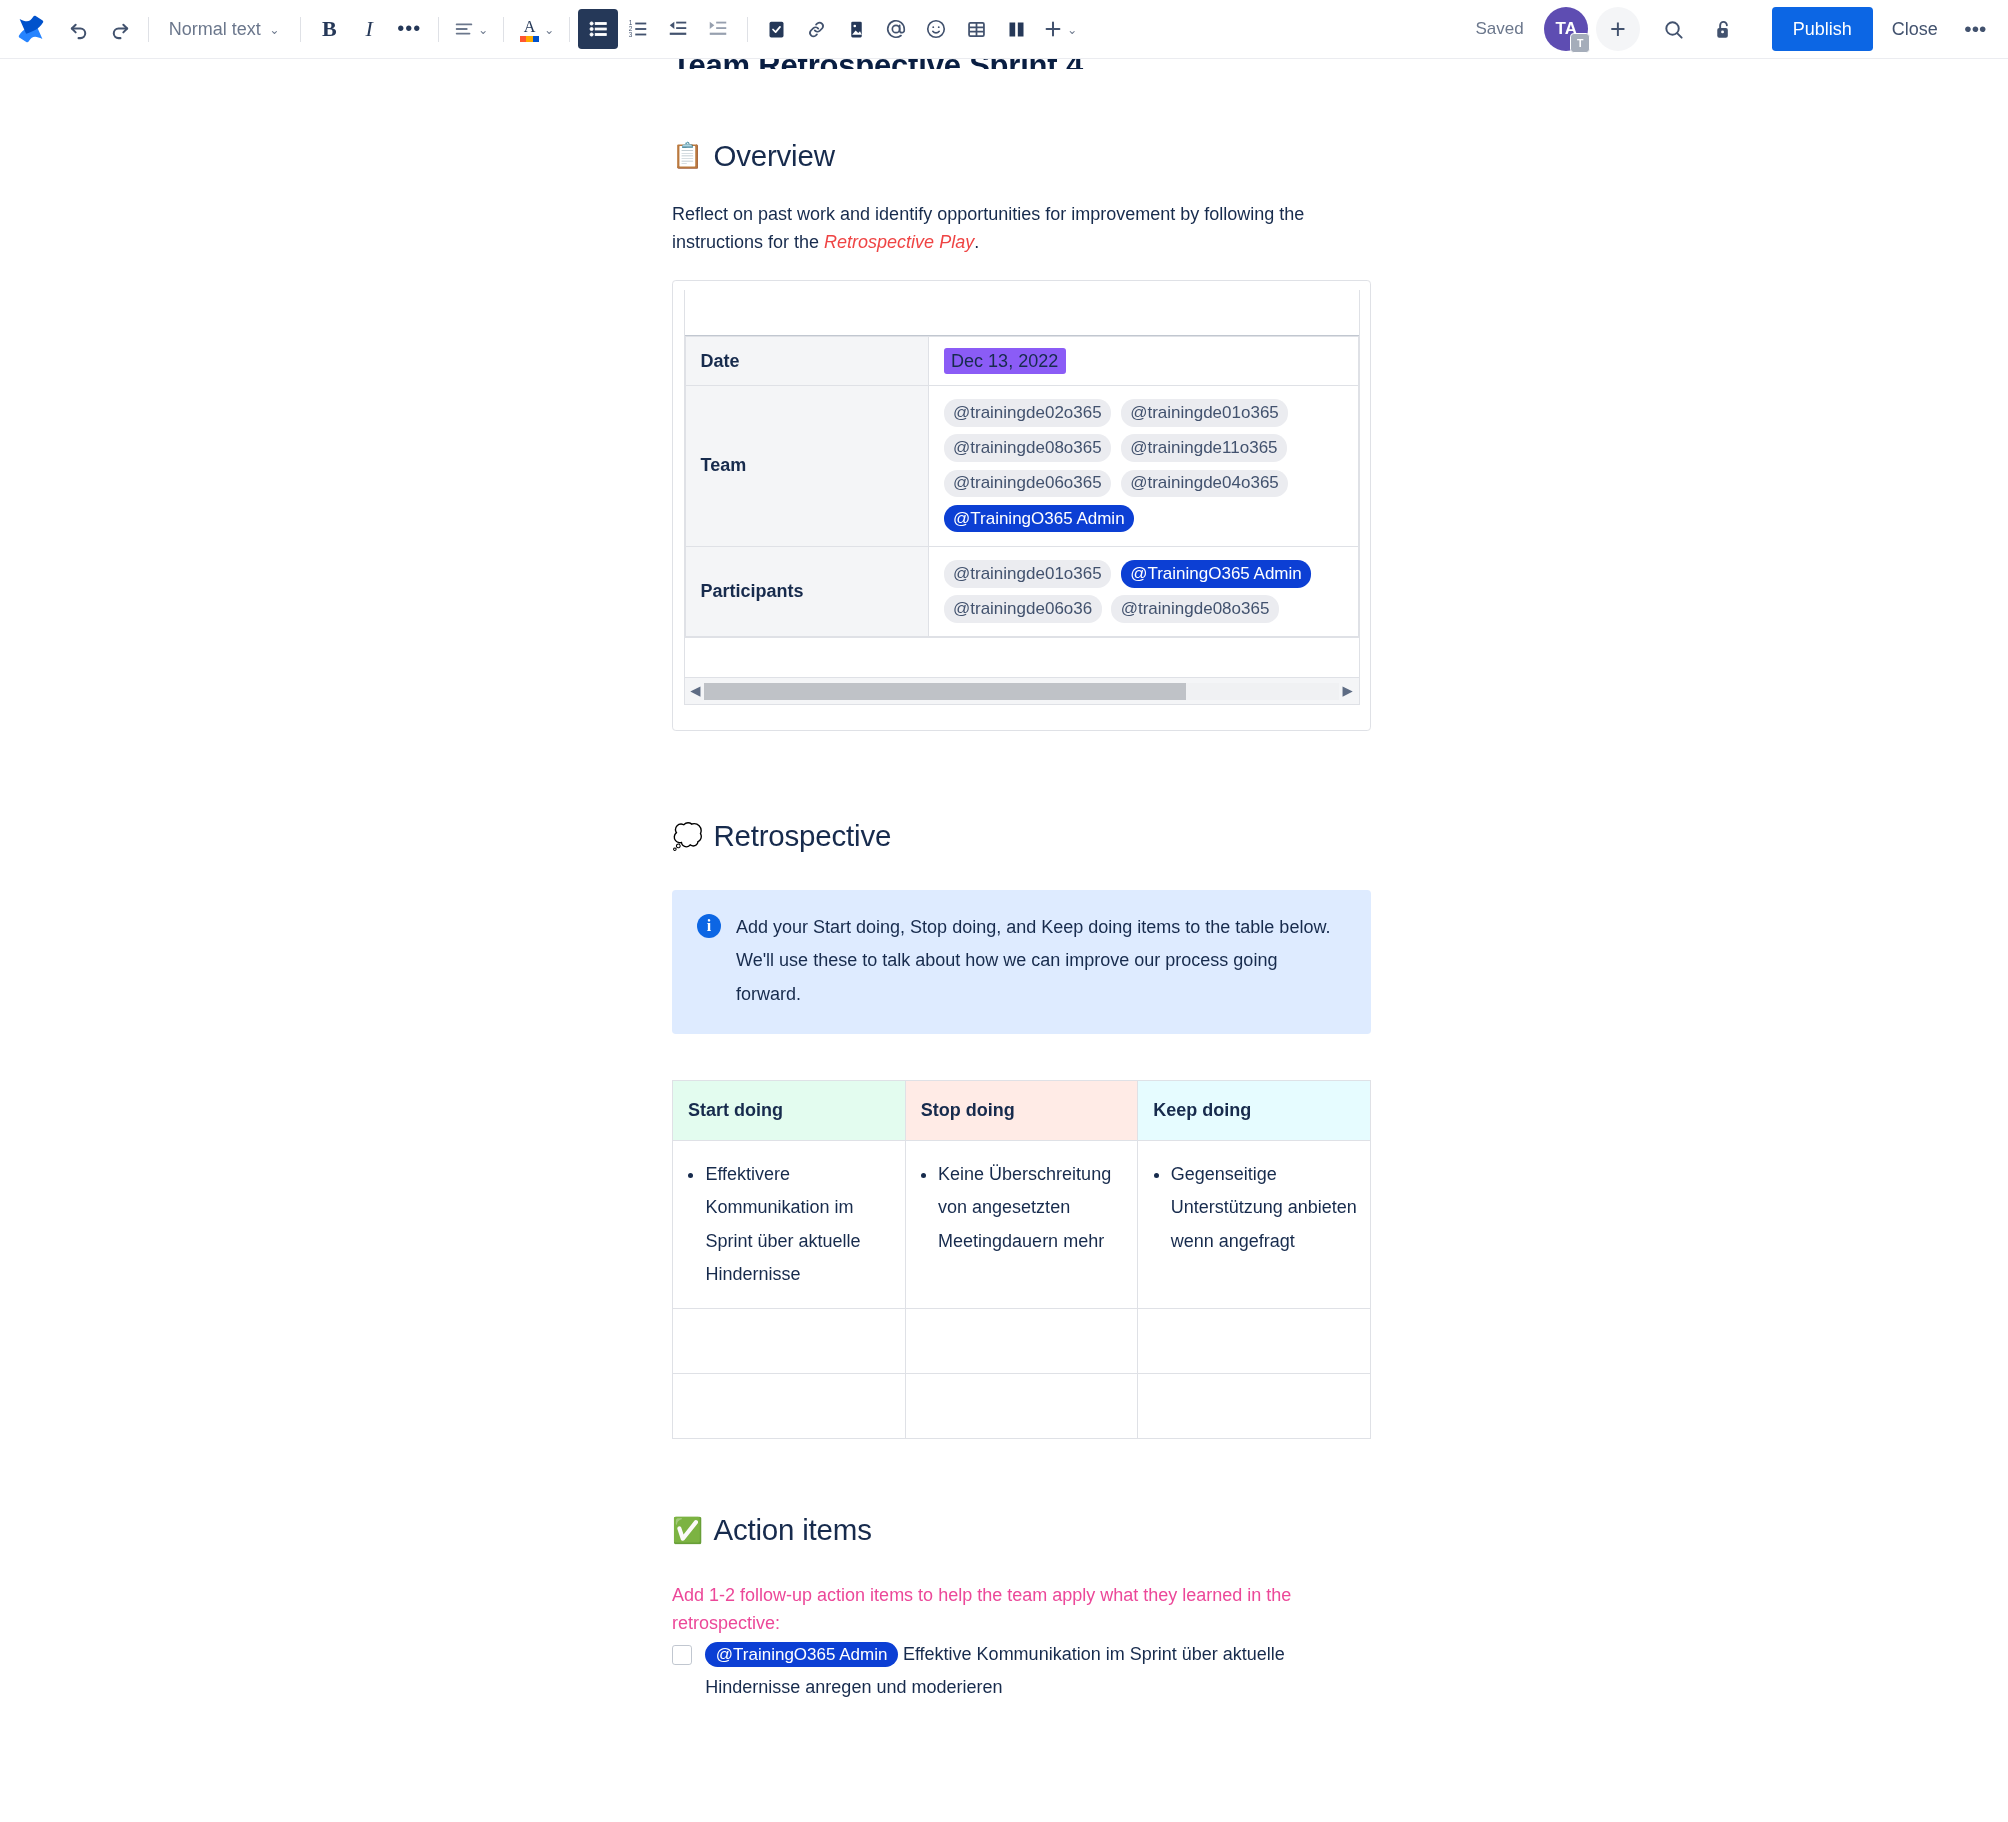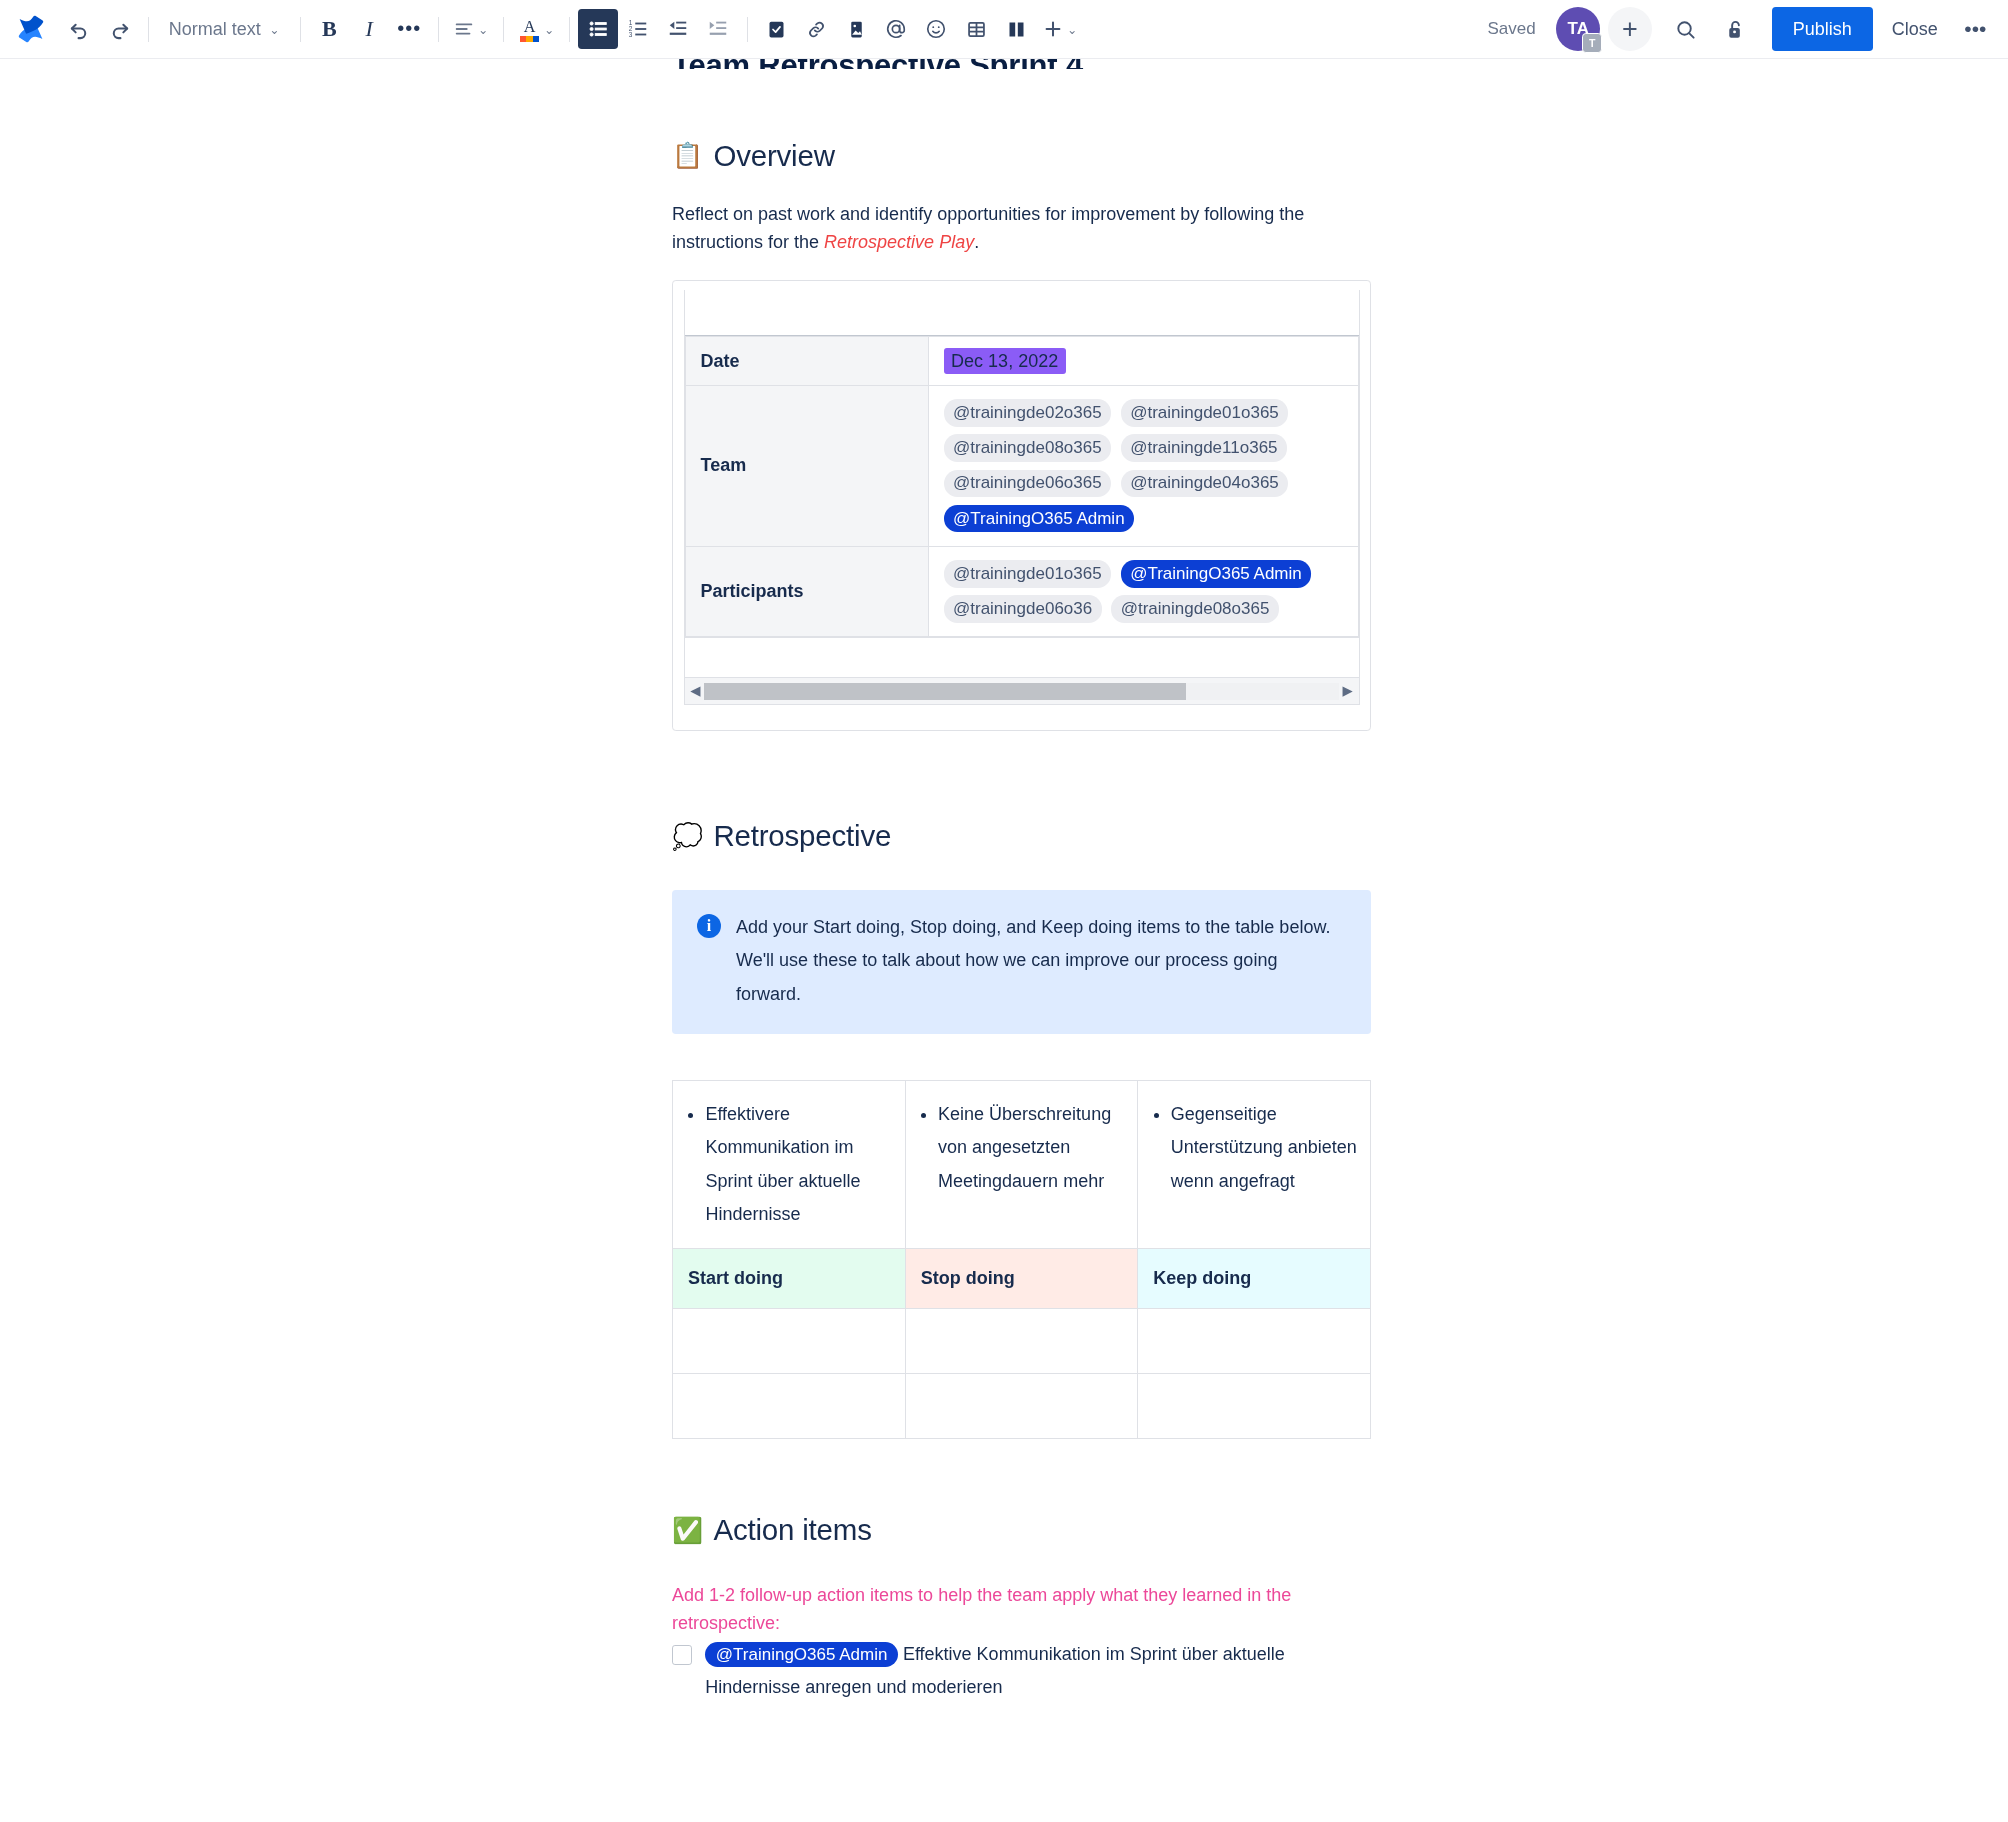--- a/index.html
+++ b/index.html
@@ -57,21 +57,21 @@
     display:flex;align-items:center;justify-content:center;font-size:27px;font-weight:300;
     cursor:pointer;margin-right:5.7px;
   }
   .iconbtn{
     width:44px;height:44px;border-radius:3.8px;display:flex;align-items:center;justify-content:center;
     color:#42526E;cursor:pointer;background:transparent;border:none;
   }
   .publish{
     background:#0C66E4;color:#fff;border:none;border-radius:3.8px;height:44px;padding:0 21px;
     font-size:18px;font-weight:500;cursor:pointer;font-family:"Liberation Sans", sans-serif;
-    margin-left:9px;
+    margin-left:21px;
   }
   .closebtn{
     background:transparent;border:none;color:#42526E;font-size:18px;height:44px;padding:0 13.3px;
     cursor:pointer;font-family:"Liberation Sans", sans-serif;
   }
   .moredots{ font-size:21px;color:#42526E;padding:0 7.6px;cursor:pointer;line-height:9.5px;}
 
   
   .canvas{
     position:absolute;top:59px;left:0;width:2009px;height:1763px;background:#fff;
@@ -437,41 +437,41 @@
     </h2>
 
     <div class="panel" style="margin-top:37px;">
       <div class="info-ic">i</div>
       <p>Add your Start doing, Stop doing, and Keep doing items to the table below. We'll use these to talk about how we can improve our process going forward.</p>
     </div>
 
     <table class="retro" style="margin-top:46px;">
       <tbody>
           <tr>
+        <th class="start">Start doing</th>
+        <th class="stop">Stop doing</th>
+        <th class="keep">Keep doing</th>
+      </tr>
+      <tr>
         <td>
           <ul>
             <li>Effektivere Kommunikation im Sprint über aktuelle Hindernisse</li>
           </ul>
         </td>
         <td>
           <ul>
             <li>Keine Überschreitung von angesetzten Meetingdauern mehr</li>
           </ul>
         </td>
         <td>
           <ul>
             <li>Gegenseitige Unterstützung anbieten wenn angefragt</li>
           </ul>
         </td>
       </tr>
-      <tr>
-        <th class="start">Start doing</th>
-        <th class="stop">Stop doing</th>
-        <th class="keep">Keep doing</th>
-      </tr>
       <tr class="empty">
         <td></td>
         <td></td>
         <td></td>
       </tr>
       <tr class="empty">
         <td></td>
         <td></td>
         <td></td>
       </tr>

